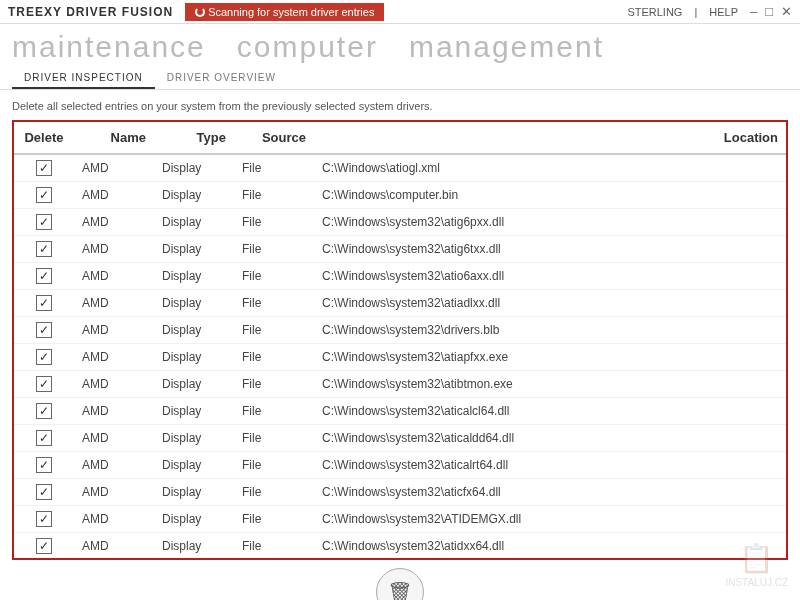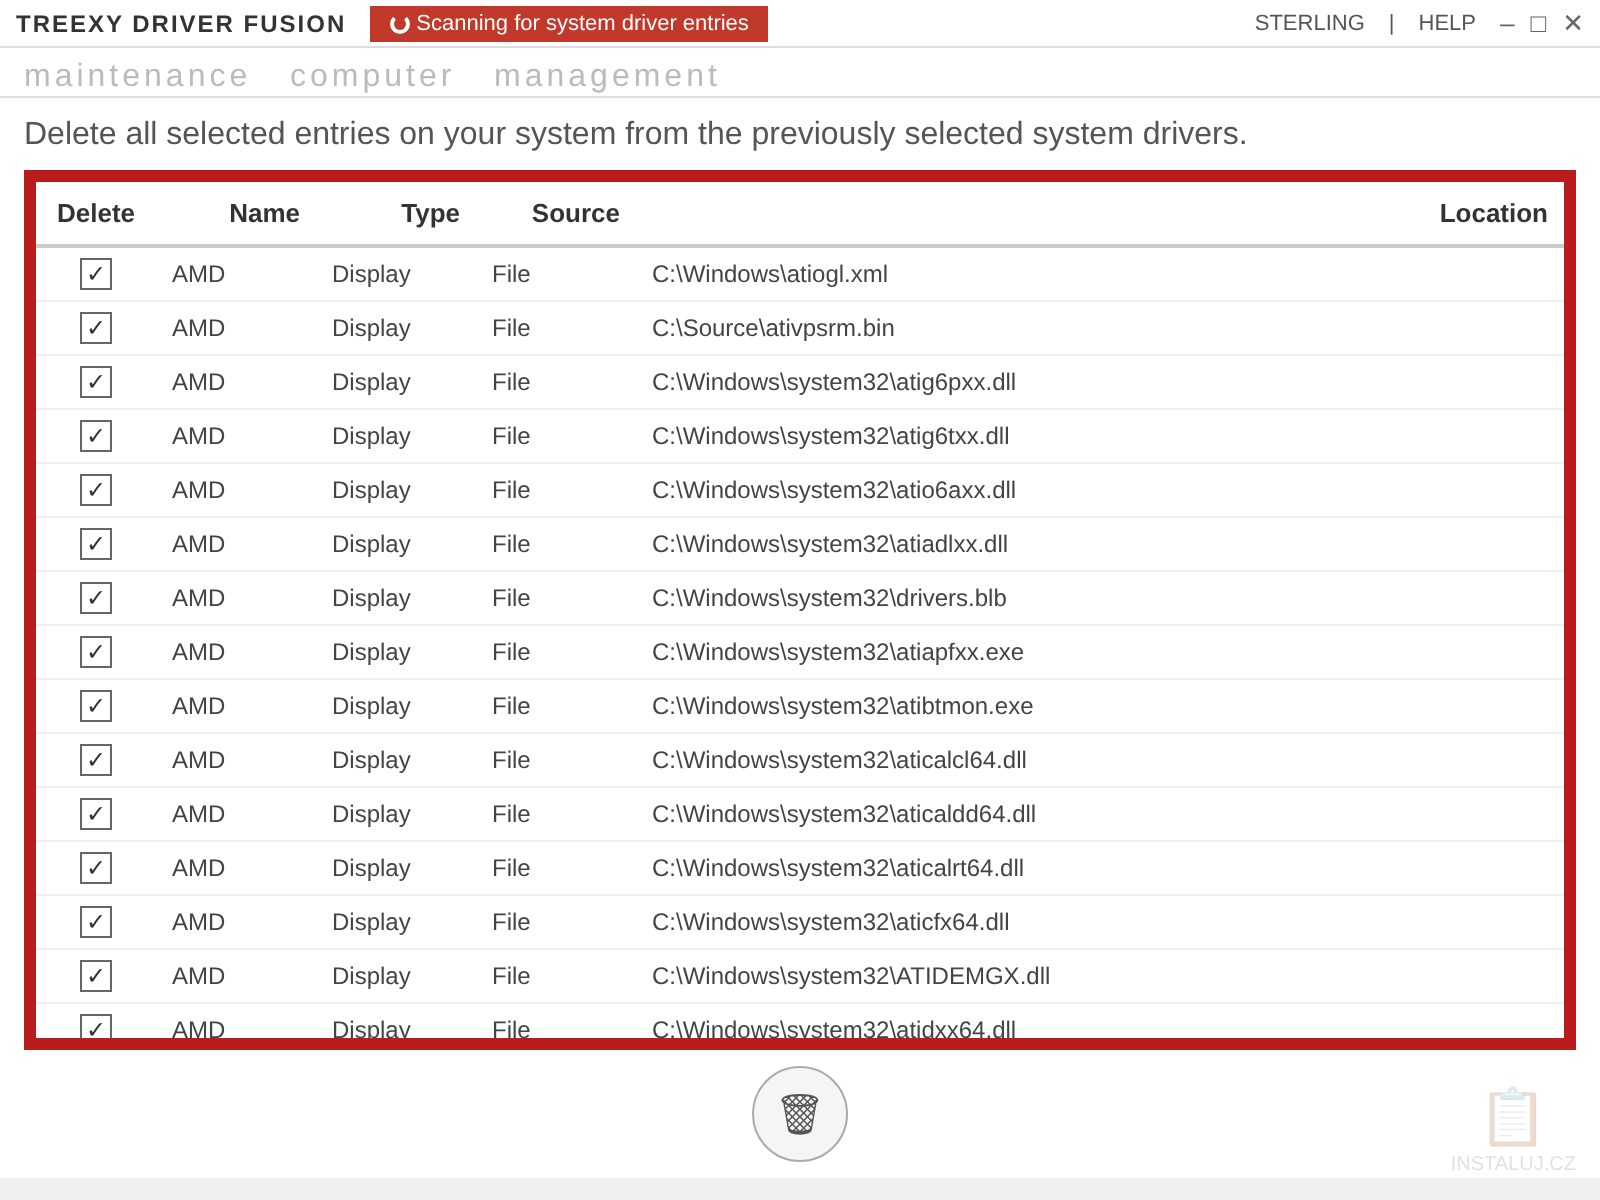--- a/index.html
+++ b/index.html
@@ -84,21 +84,21 @@
       color: #666;
     }
     #window-controls span { cursor: pointer; }
     
     #app-header {
       background: #fff;
       padding: 6px 12px 0;
       border-bottom: 1px solid #ddd;
     }
     #app-main-title {
-      font-size: 16px;
+      font-size: 30px;
       font-weight: 300;
       color: #999;
       letter-spacing: 2px;
     }
     #tab-bar {
       display: flex;
       gap: 0;
       margin-top: 4px;
     }
     .tab {
@@ -113,27 +113,27 @@
     .tab.active {
       color: #333;
       border-bottom: 2px solid #333;
     }
     
     #content {
       padding: 10px 12px 0;
       background: #fff;
     }
     #description {
-      font-size: 16px;
+      font-size: 11px;
       color: #555;
       margin-bottom: 8px;
     }
     
     #table-container {
-      border: 6px solid #b91c1c;
+      border: 2px solid #b91c1c;
       overflow-y: auto;
       height: 440px;
       position: relative;
     }
     table {
       width: 100%;
       border-collapse: collapse;
     }
     thead tr {
       background: #fff;
@@ -241,20 +241,24 @@
     <span>□</span>
     <span>✕</span>
   </div>
 </div>
 
 <div id="app-header">
   <div id="app-main-title">
     <span style="color:#bbb;">maintenance</span>&nbsp;&nbsp;
     <span style="color:#bbb;">computer</span>&nbsp;&nbsp;
     <span style="color:#bbb;">management</span>
+  </div>
+  <div id="tab-bar">
+    <div class="tab active">DRIVER INSPECTION</div>
+    <div class="tab">DRIVER OVERVIEW</div>
   </div>
 </div>
 
 <div id="content">
   <p id="description">Delete all selected entries on your system from the previously selected system drivers.</p>
 
   <div id="table-container">
     <table>
       <thead>
         <tr>
@@ -271,21 +275,21 @@
             <td>AMD</td>
             <td>Display</td>
             <td>File</td>
             <td>C:\Windows\atiogl.xml</td>
           </tr>
           <tr>
             <td><div class="checkbox-cell checked"></div></td>
             <td>AMD</td>
             <td>Display</td>
             <td>File</td>
-            <td>C:\Source\ativpsrm.bin</td>
+            <td>C:\Windows\computer.bin</td>
           </tr>
           <tr>
             <td><div class="checkbox-cell checked"></div></td>
             <td>AMD</td>
             <td>Display</td>
             <td>File</td>
             <td>C:\Windows\system32\atig6pxx.dll</td>
           </tr>
           <tr>
             <td><div class="checkbox-cell checked"></div></td>

